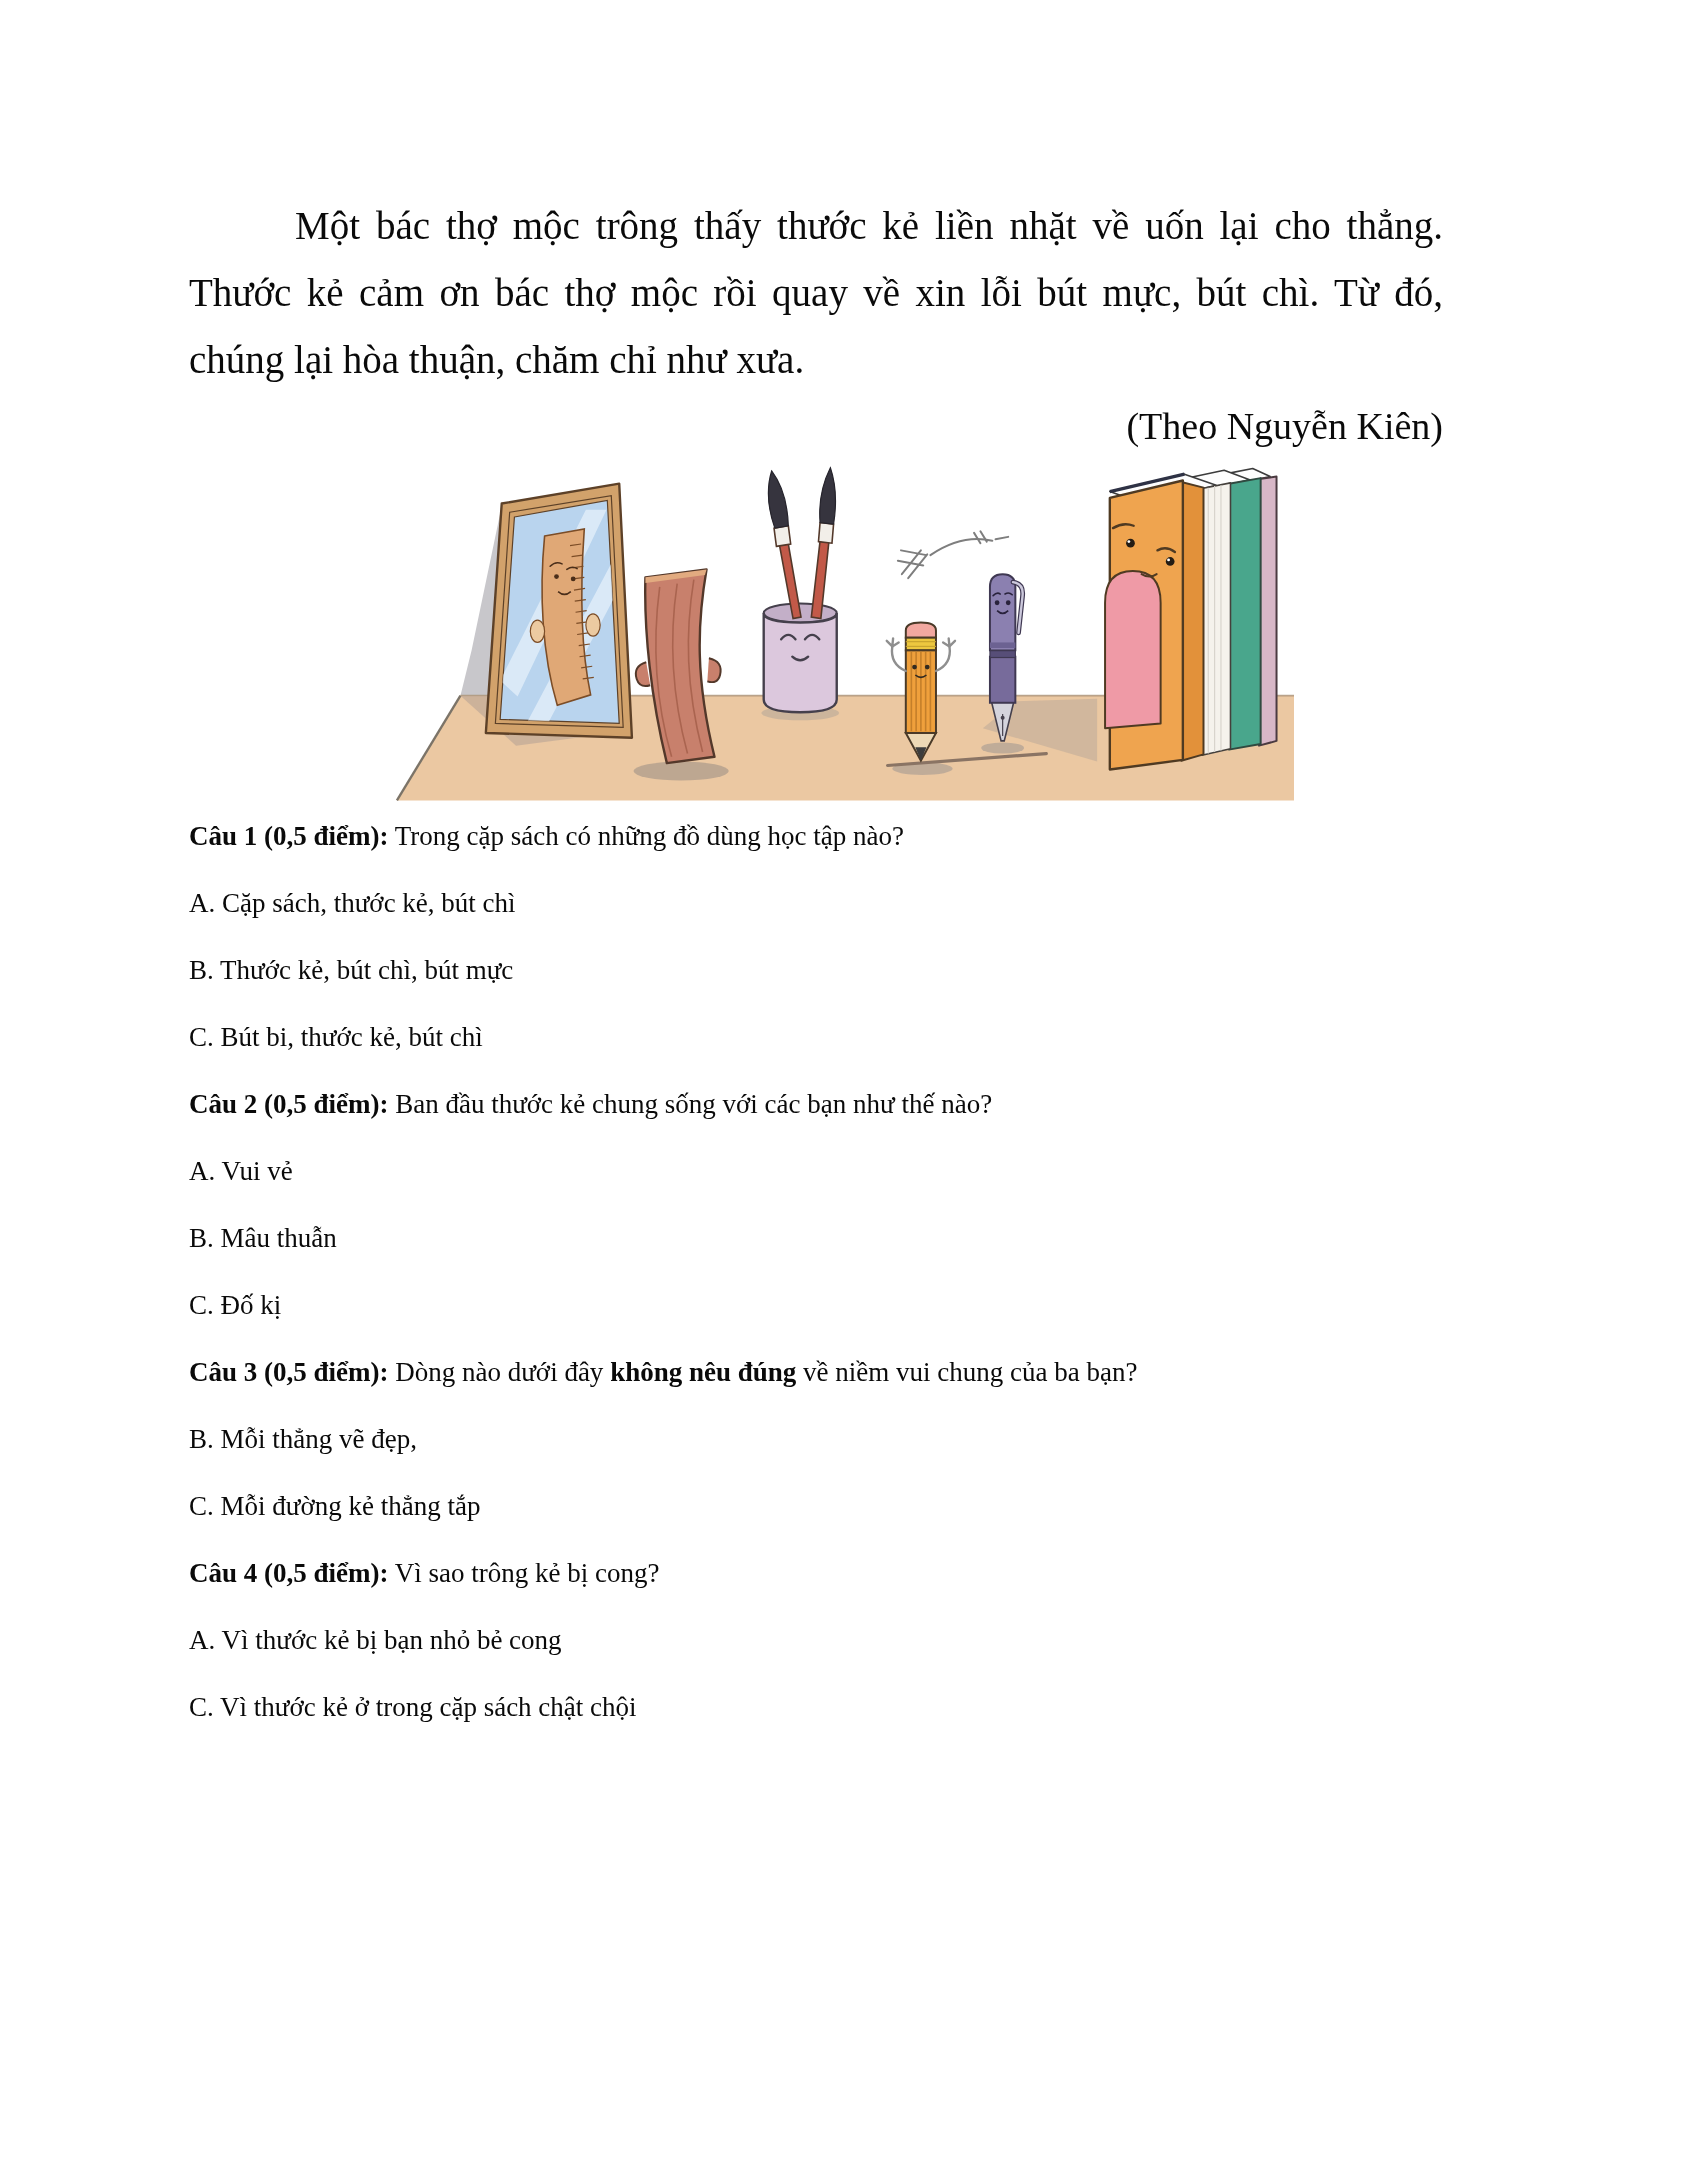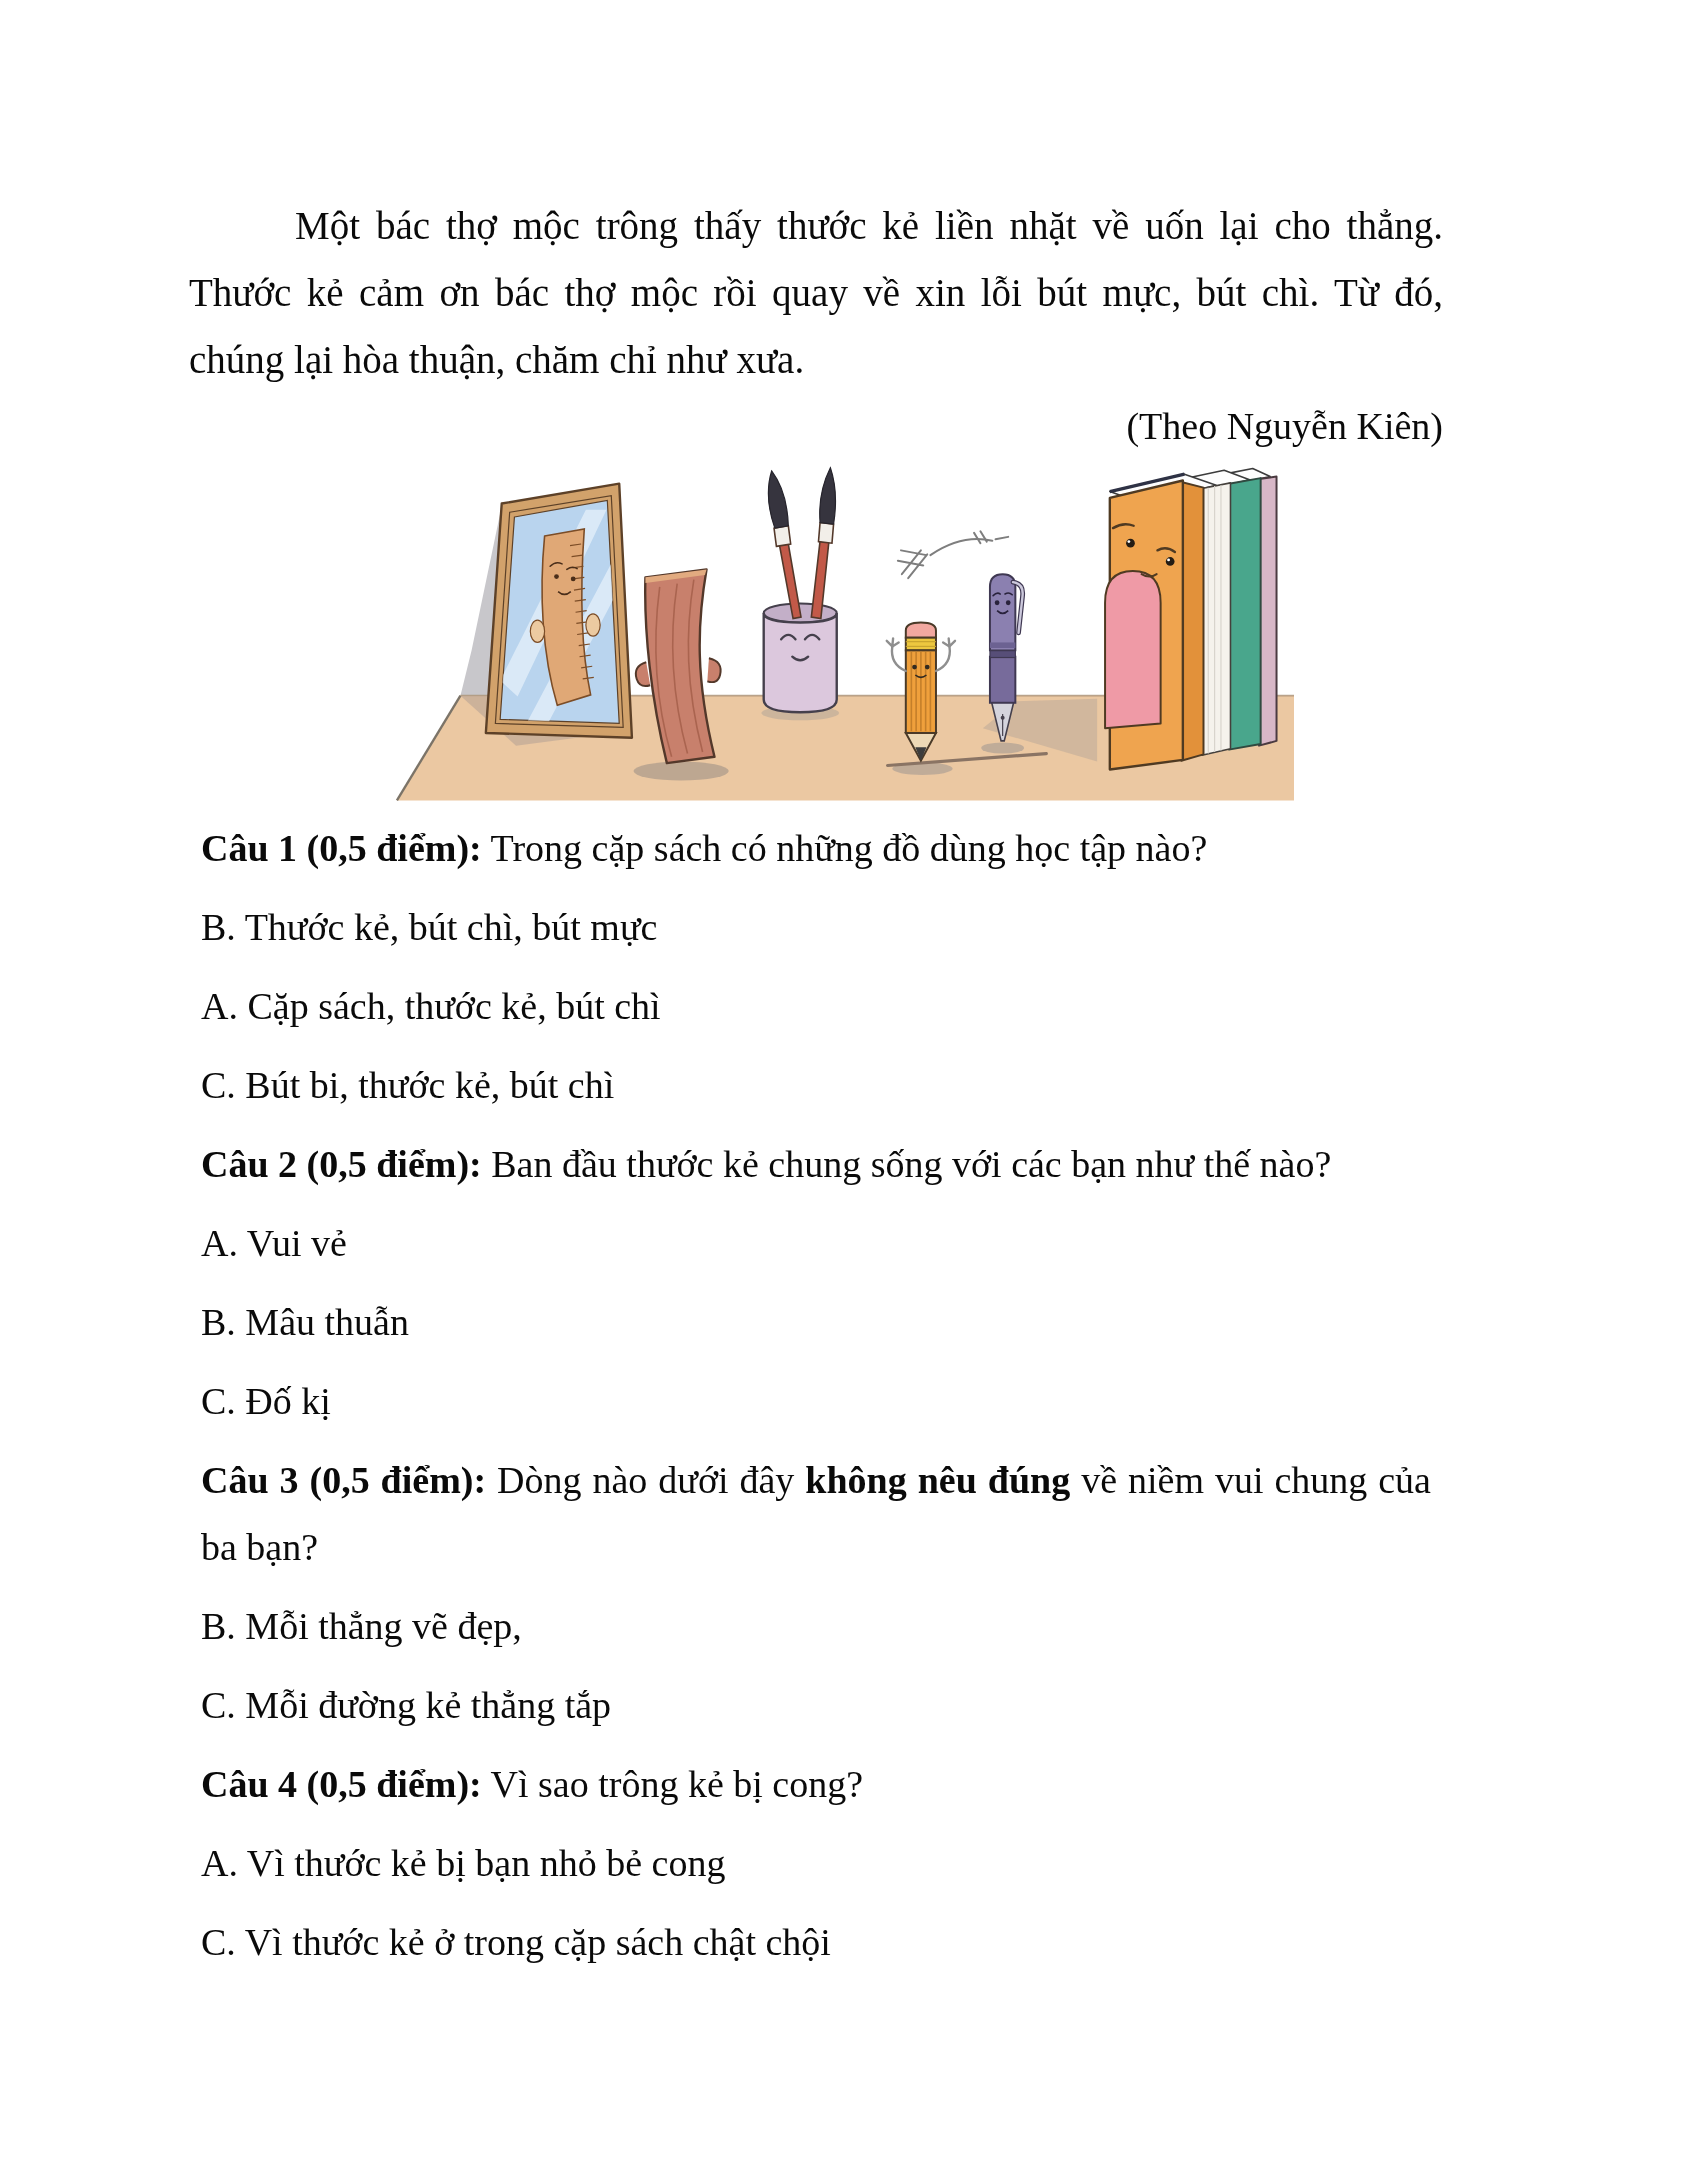--- a/index.html
+++ b/index.html
@@ -5,21 +5,21 @@
   html,body{margin:0;padding:0;background:#ffffff;}
   .page{
     width:1593px;height:2183px;background:#ffffff;overflow:hidden;
     font-family:"Liberation Serif","DejaVu Serif",serif;color:#0a0a0a;position:relative;
   }
   .content{margin-left:189px;width:1254px;padding-top:192px;}
   .story{margin:0;font-size:39px;line-height:67px;text-align:justify;text-indent:106px;}
   .attribution{margin:0;font-size:38px;line-height:67px;text-align:right;}
   .illus{margin:6.4px 0 0 200px;width:905px;height:337px;}
   .illus svg{display:block;}
-  .line{margin:12px;font-size:38px;line-height:67px;text-align:justify;}
+  .line{margin:0;font-size:27px;line-height:67px;text-align:justify;}
   .line b{font-weight:bold;}
 </style>
 </head>
 <body>
 
 <div class="page">
   <div class="content">
 
     <p class="story">Một bác thợ mộc trông thấy thước kẻ liền nhặt về uốn lại cho thẳng. Thước kẻ cảm ơn bác thợ mộc rồi quay về xin lỗi bút mực, bút chì. Từ đó, chúng lại hòa thuận, chăm chỉ như xưa.</p>
     <p class="attribution">(Theo Nguyễn Kiên)</p>
@@ -165,22 +165,22 @@
           <path d="M646,136 L670,106 M654,141 L678,111 M641,119 L673,125 M645,106 L677,112"></path>
           <path d="M682,112 Q722,85 760,94"></path>
           <path d="M737,84 L745,97 M745,82 L753,95 M764,92 L780,89"></path>
         </g>
       </svg>
     </div>
 
     <div class="questions">
 
       <p class="line head"><b>Câu 1 (0,5 điểm):</b><span> Trong cặp sách có những đồ dùng học tập nào?</span><b></b><span></span></p>
+      <p class="line">A. Cặp sách, thước kẻ, bút chì</p>
       <p class="line">B. Thước kẻ, bút chì, bút mực</p>
-      <p class="line">A. Cặp sách, thước kẻ, bút chì</p>
       <p class="line">C. Bút bi, thước kẻ, bút chì</p>
 
       <p class="line head"><b>Câu 2 (0,5 điểm):</b><span> Ban đầu thước kẻ chung sống với các bạn như thế nào?</span><b></b><span></span></p>
       <p class="line">A. Vui vẻ</p>
       <p class="line">B. Mâu thuẫn</p>
       <p class="line">C. Đố kị</p>
 
       <p class="line head"><b>Câu 3 (0,5 điểm):</b><span> Dòng nào dưới đây </span><b>không nêu đúng</b><span> về niềm vui chung của ba bạn?</span></p>
       <p class="line">B. Mỗi thẳng vẽ đẹp,</p>
       <p class="line">C. Mỗi đường kẻ thẳng tắp</p>

